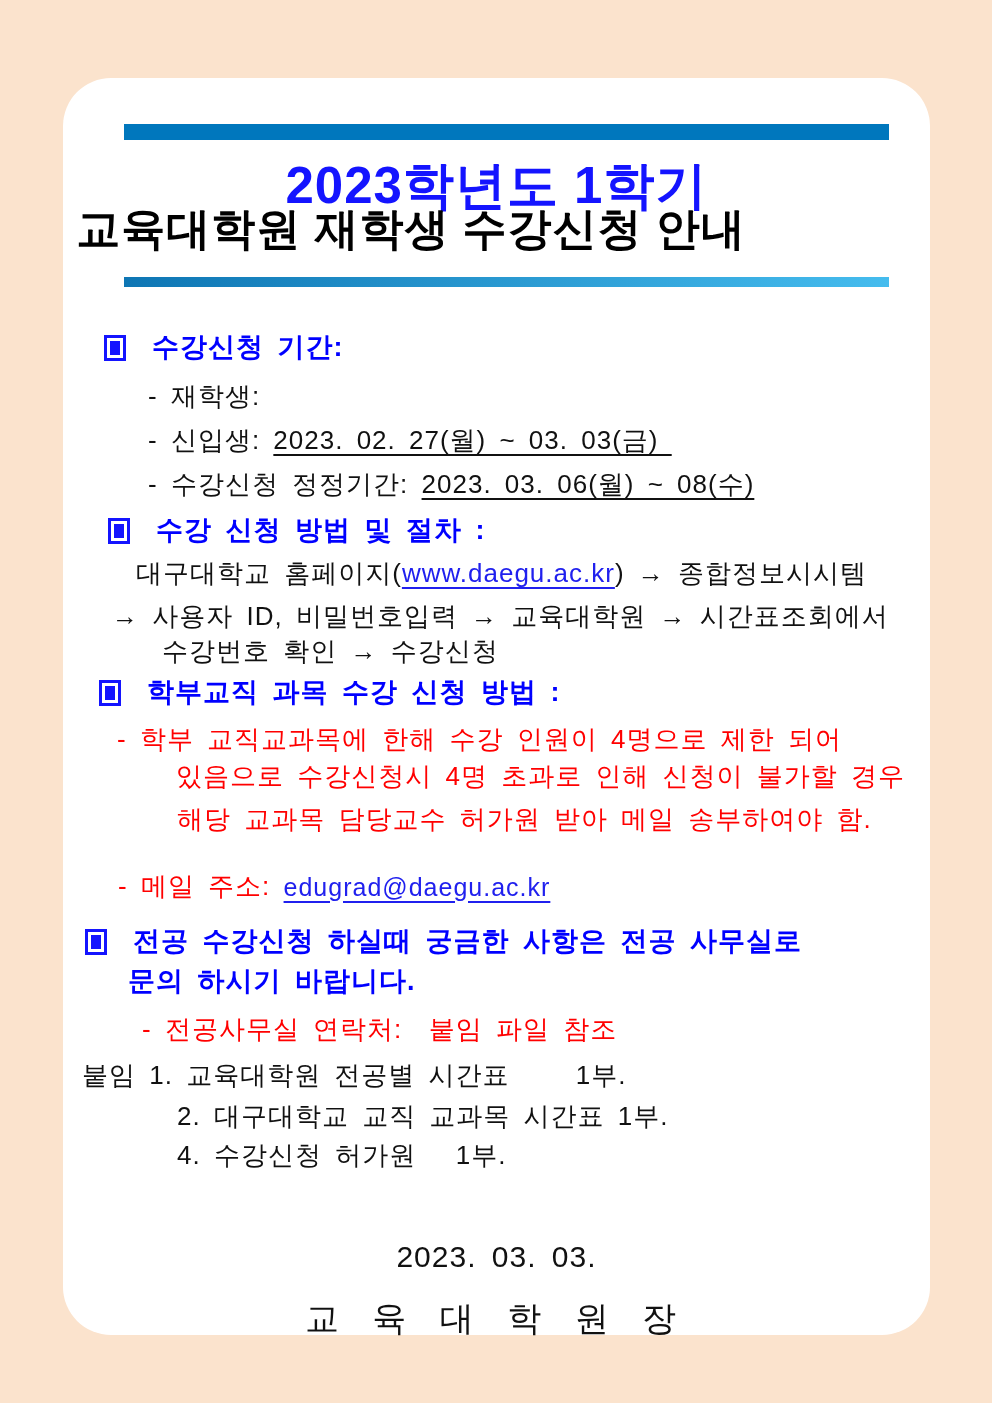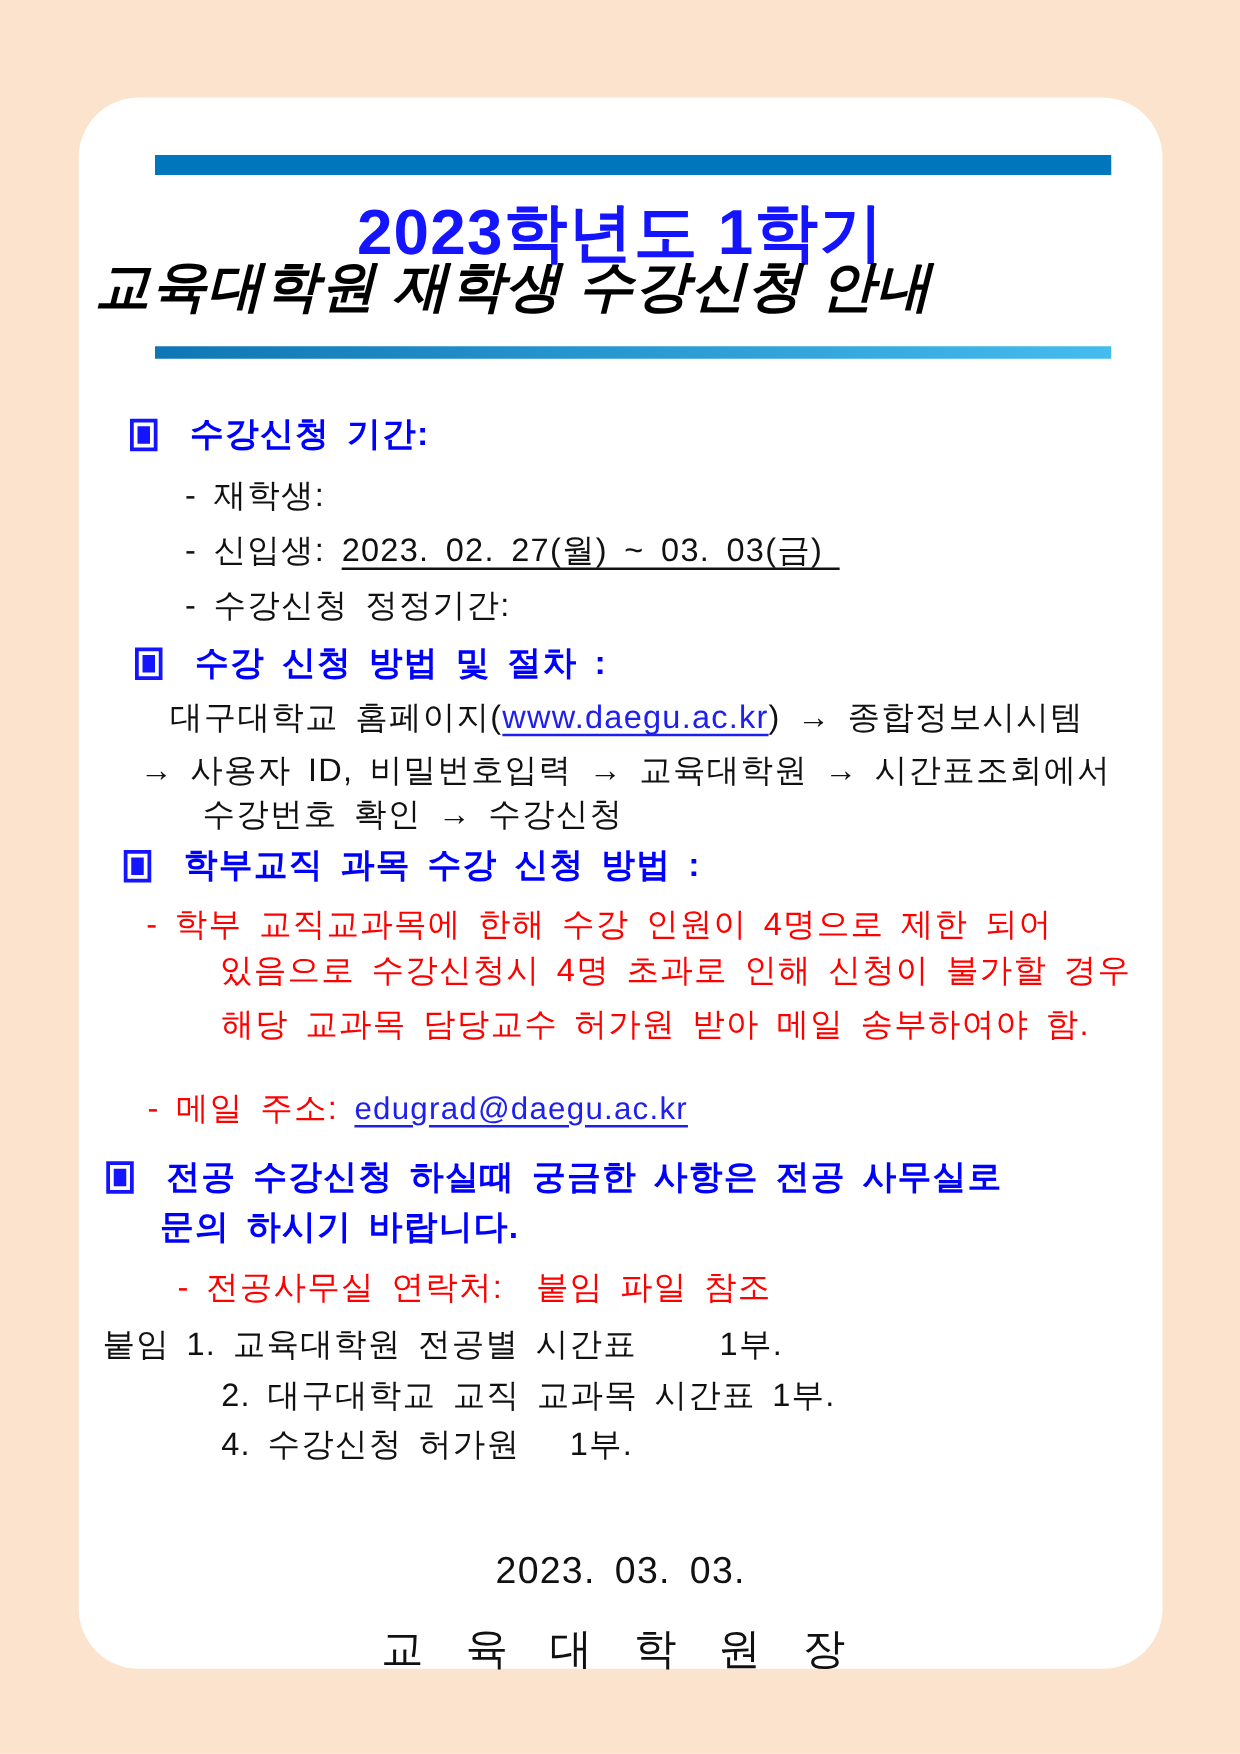--- a/index.html
+++ b/index.html
@@ -20,21 +20,21 @@
   .bar-grad{
     position:absolute;left:124px;top:277px;width:765px;height:10px;
     background:linear-gradient(to right,#0e76b4,#45bcee);
   }
   .title1{
     position:absolute;left:63px;top:152px;width:867px;text-align:center;
     font-size:51px;font-weight:bold;color:#1414ff;letter-spacing:1px;
   }
   .title2{
     position:absolute;left:63px;top:200px;width:696px;text-align:center;
-    font-size:44px;font-weight:bold;color:#000000;letter-spacing:1px;font-style:italic;
+    font-size:44px;font-weight:bold;color:#000000;letter-spacing:1px;
   }
   .line{
     position:absolute;line-height:1.15;font-size:26px;color:#111111;
     white-space:nowrap;display:flex;align-items:center;
   }
   .t{white-space:pre-wrap;letter-spacing:1px;word-spacing:5px;}
   .heading{font-size:27px;font-weight:bold;color:#0000ff;}
   .red{color:#ff0000;}
   .u{text-decoration:underline;text-underline-offset:5px;}
   .link{color:#2020ee;text-decoration:underline;text-underline-offset:5px;}
@@ -73,20 +73,21 @@
 </div>
 <div class="line" style="left:148px;top:382px">
   <span class="t">- 재학생: </span>
 </div>
 <div class="line" style="left:148px;top:426px">
   <span class="t">- 신입생: </span>
     <span class="t u">2023. 02. 27(월) ~ 03. 03(금) </span>
 </div>
 <div class="line" style="left:148px;top:470px">
   <span class="t">- 수강신청 정정기간: </span>
+    <span class="t u">2023. 03. 06(월) ~ 08(수)</span>
 </div>
 
 <div class="line heading" style="left:108px;top:515px">
   <span class="bullet"></span>
   <span class="t">수강 신청 방법 및 절차 :</span>
 </div>
 <div class="line" style="left:136px;top:559px">
   <span class="t">대구대학교 홈페이지(</span>
     <span class="t link">www.daegu.ac.kr</span>
     <span class="t">) → 종합정보시시템</span>

